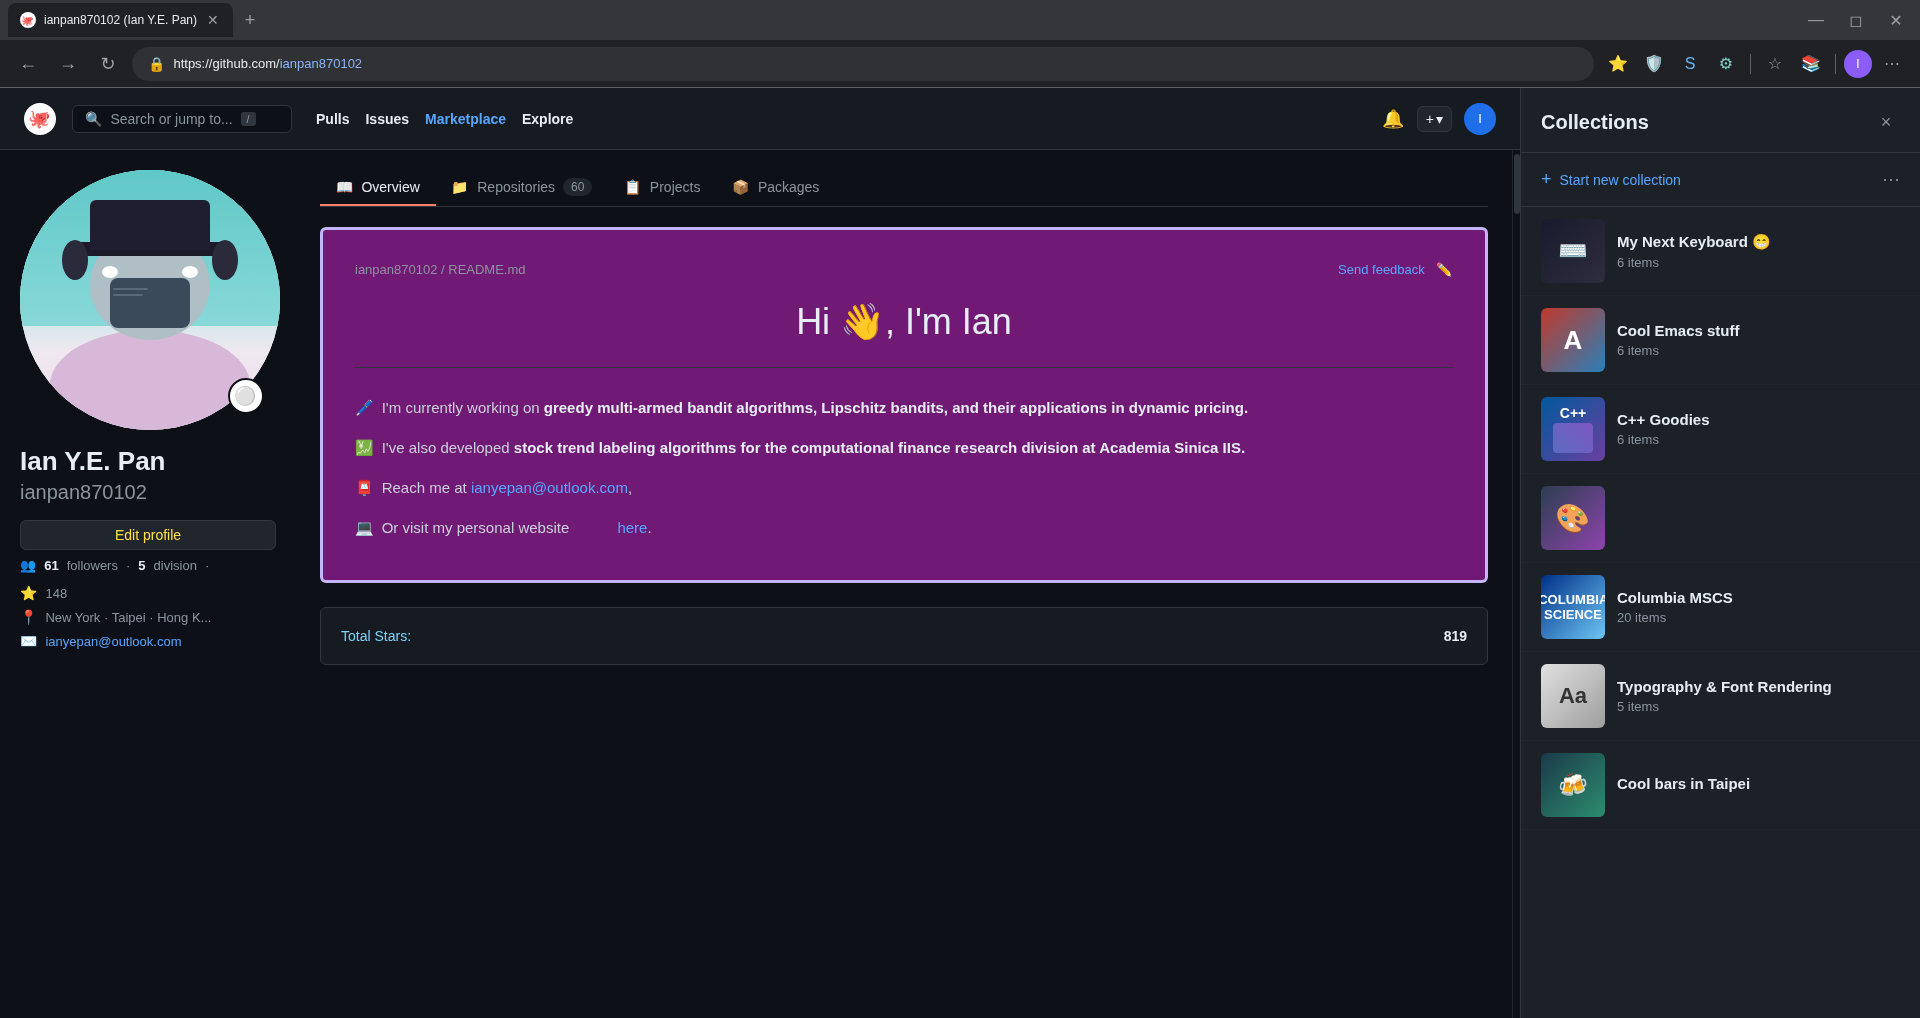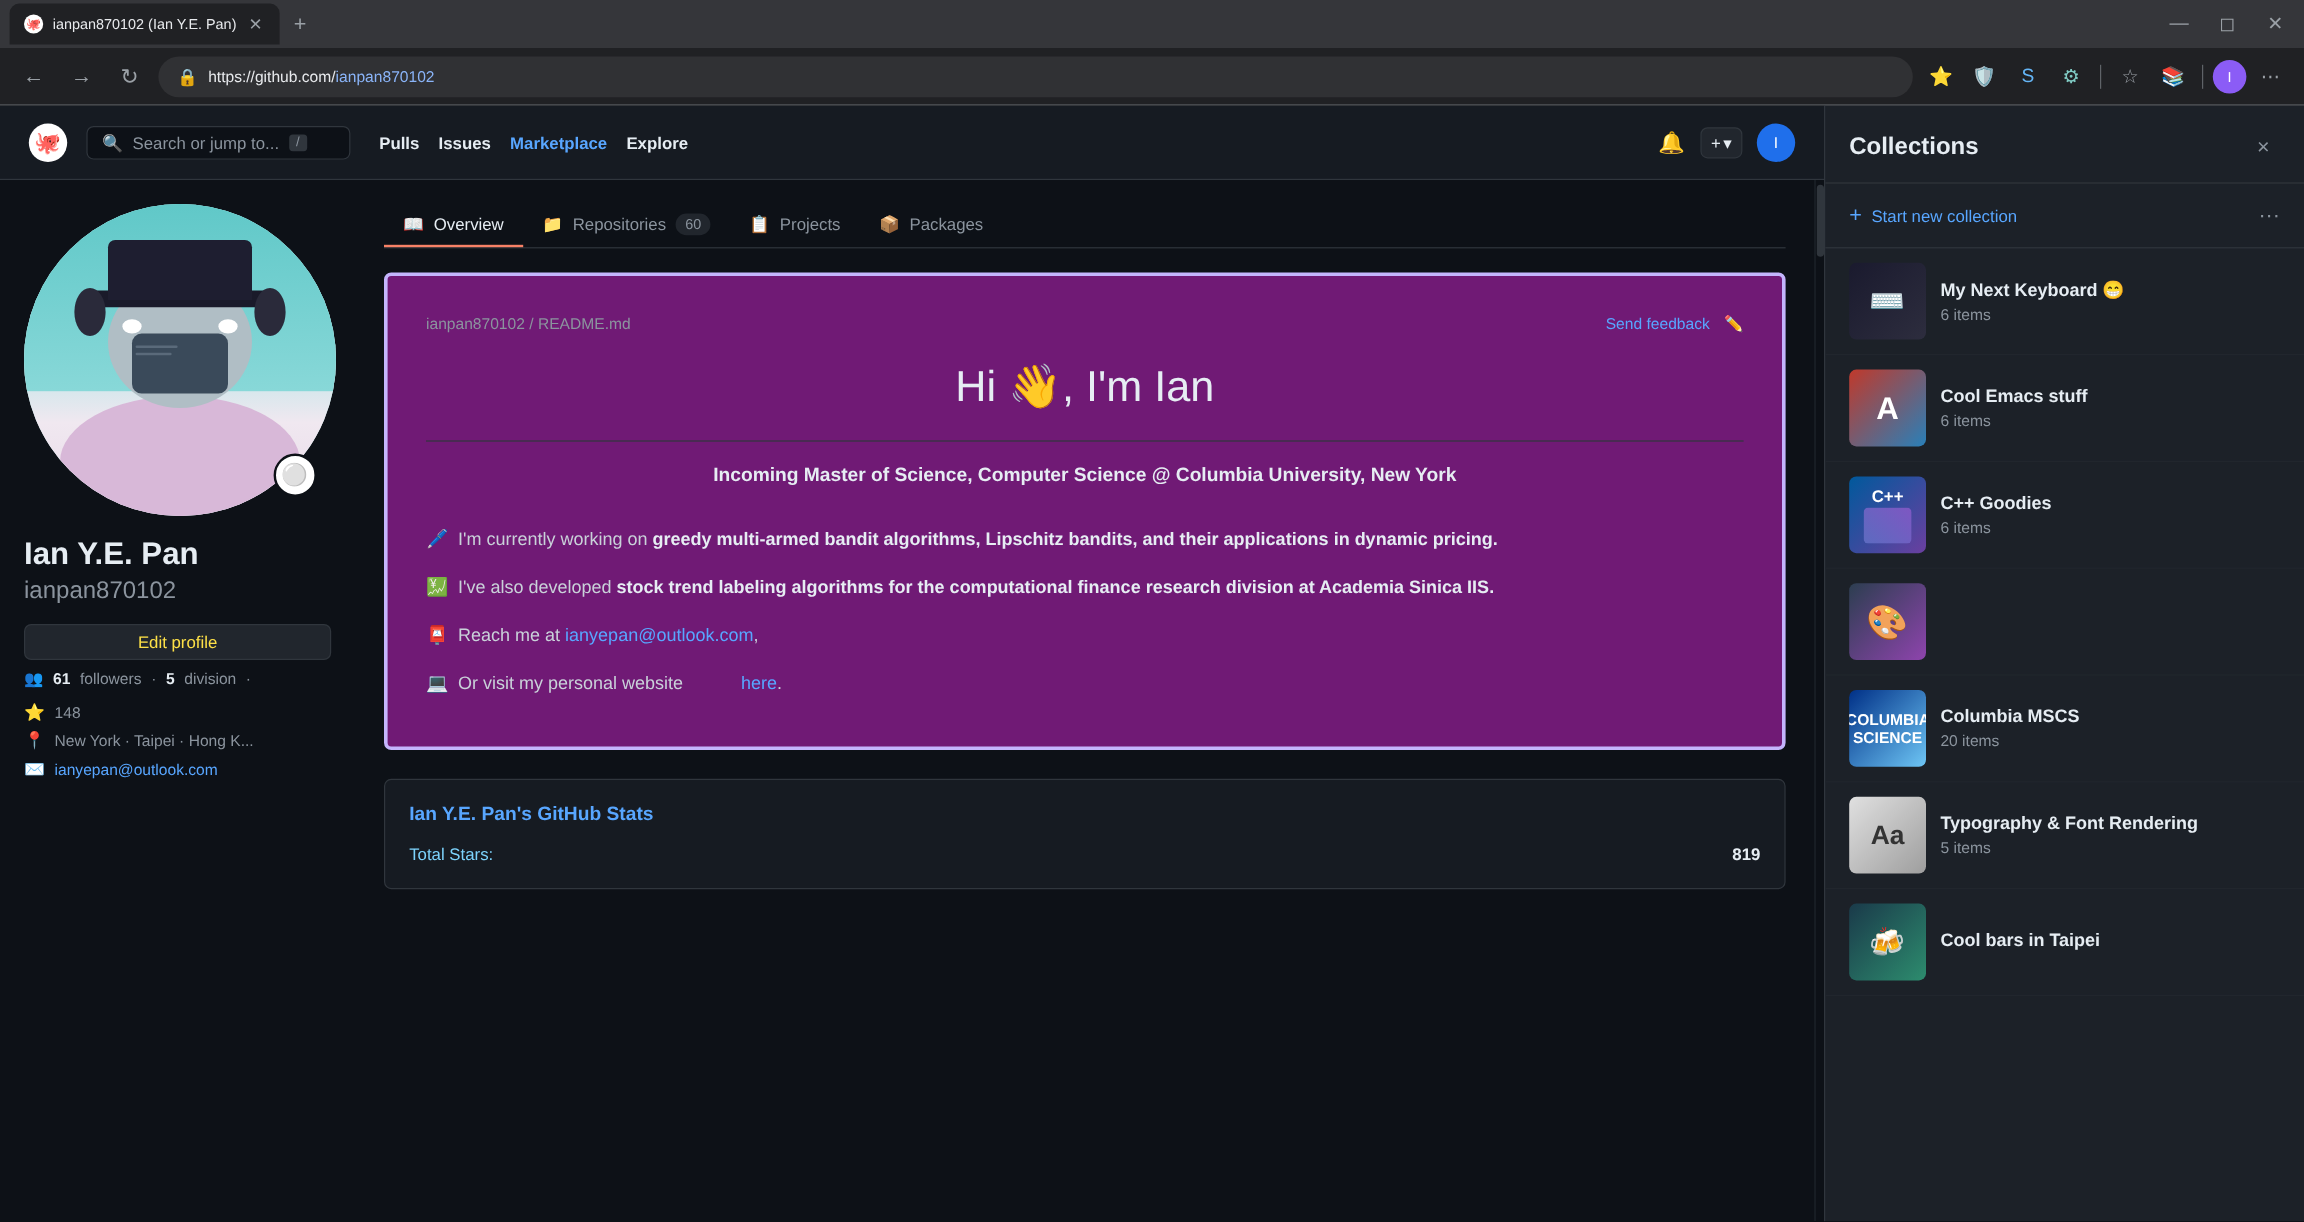--- a/index.html
+++ b/index.html
@@ -279,21 +279,20 @@
           <div class="readme-header">
             <span>ianpan870102 / README.md</span>
             <div style="display:flex; align-items:center; gap:12px;">
               <span style="color: #58a6ff; cursor: pointer;">Send feedback</span>
               <span style="cursor:pointer;">✏️</span>
             </div>
           </div>
 
           <div class="readme-title">Hi 👋, I'm Ian</div>
           <div style="height: 1px; background: #30363d; margin-bottom: 20px;"></div>
-          <div class="readme-subtitle">Incoming Master of Science, Computer Science @ Columbia University, New York</div>
 
           <ul class="readme-bullets">
             <li>
               <span class="bullet">🖊️</span>
               <span>I'm currently working on <span class="highlight">greedy multi-armed bandit algorithms, Lipschitz bandits, and their applications in dynamic pricing.</span></span>
             </li>
             <li>
               <span class="bullet">💹</span>
               <span>I've also developed <span class="highlight">stock trend labeling algorithms for the computational finance research division at Academia Sinica IIS.</span></span>
             </li>
@@ -302,21 +301,20 @@
               <span>Reach me at <span class="link" style="cursor:pointer;">ianyepan@outlook.com</span>,</span>
             </li>
             <li>
               <span class="bullet">💻</span>
               <span>Or visit my personal website <span class="link" style="cursor:pointer;margin-left:44px;">here</span>.</span>
             </li>
           </ul>
         </div>
 
         <div class="stats-card">
-          <div class="stats-card-title">Ian Y.E. Pan's GitHub Stats</div>
           <div class="stats-row">
             <span class="stats-label">Total Stars:</span>
             <span class="stats-value">819</span>
           </div>
         </div>
       </div>
 
       <div style="width: 8px; background: #0d1117; border-left: 1px solid #21262d; display: flex; flex-direction: column; align-items: center; padding-top: 4px;">
         <div style="width: 6px; height: 60px; background: #30363d; border-radius: 3px;"></div>
       </div>

